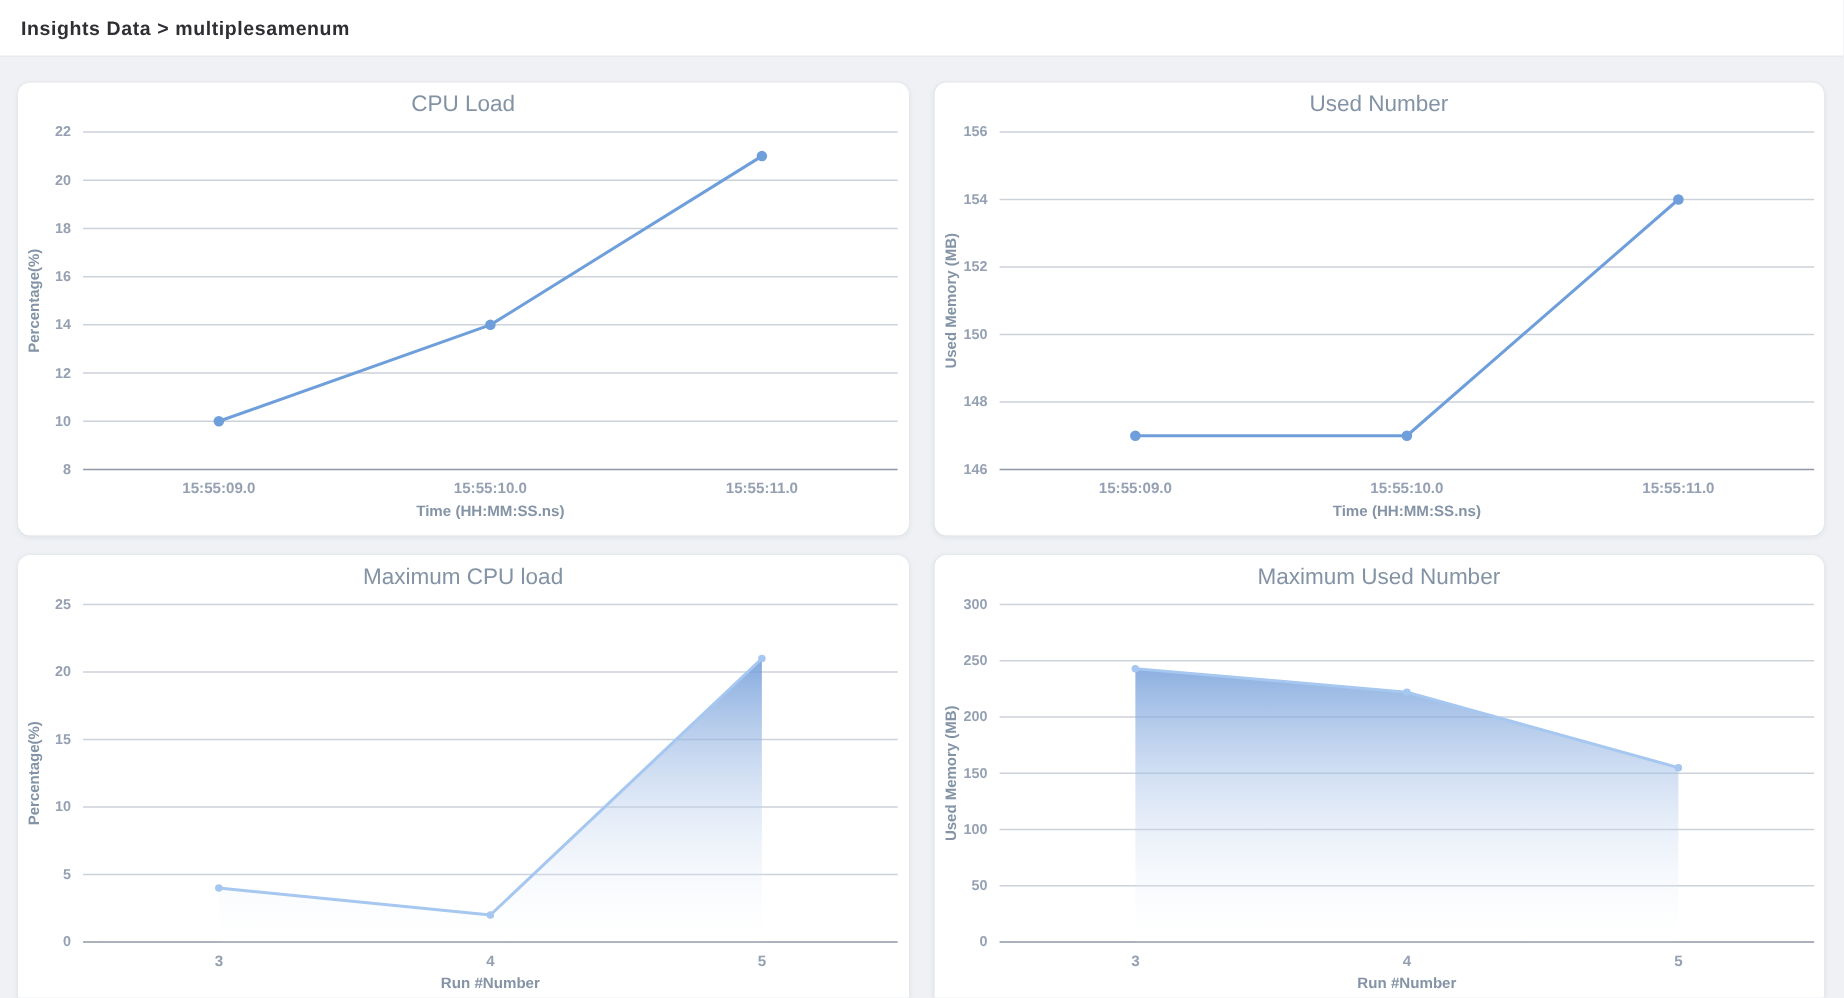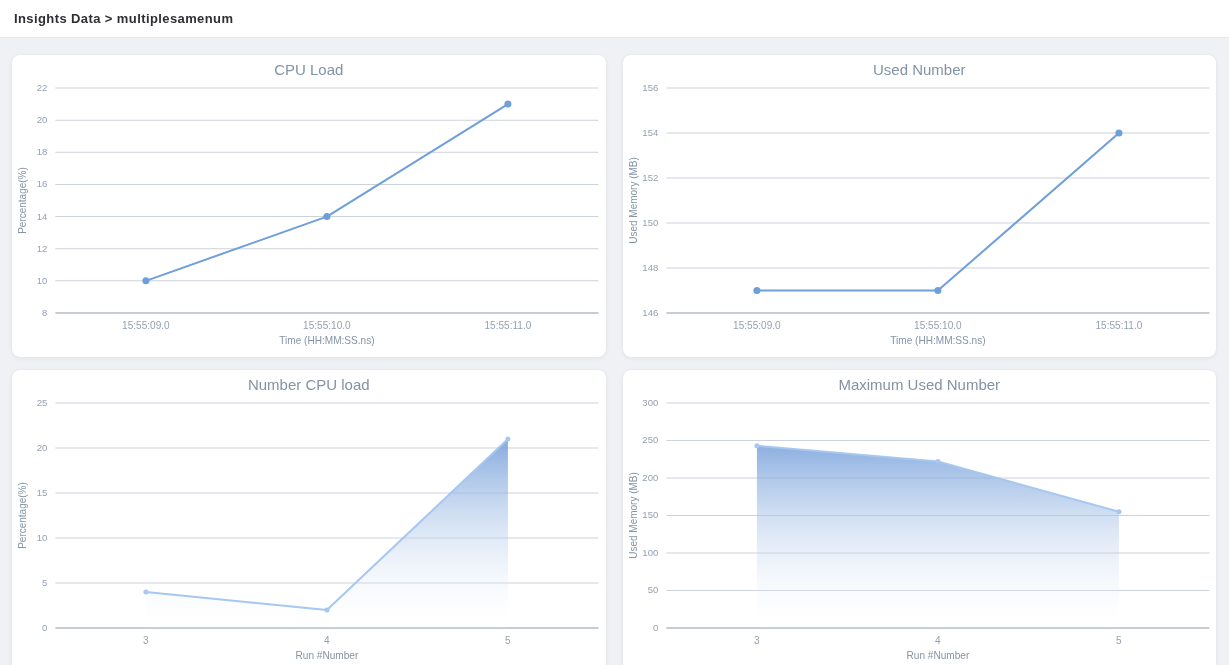--- a/index.html
+++ b/index.html
@@ -26,21 +26,21 @@
     border-radius: 8px;
     box-shadow: 0 1px 4px rgba(30, 45, 80, 0.08), 0 0 1px rgba(30,45,80,0.06);
     padding-left: 12px;
   }
   .chart-title {
     position: absolute; top: 6px; left: 0; width: 100%;
     text-align: center; z-index: 2;
     font-size: 15px; font-weight: 400;
     color: var(--chart-title, #8393a5);
   }
-  .chart-canvas { position: absolute; inset: 0; z-index: 1; }
+  .chart-canvas { position: absolute; inset: 0; z-index: 1; font-weight: bold; }
   .chart-canvas svg { width: 100%; height: 100%; display: block; }
   svg text.tick {
     font-family: "Liberation Sans", sans-serif;
     font-size: 9.5px; fill: var(--tick-label, #95a1b2);
   }
   svg text.xtick { font-size: 10px; }
   svg text.axisname {
     font-family: "Liberation Sans", sans-serif;
     font-size: 10px; fill: var(--axis-name, #8494a6);
   }
@@ -110,21 +110,21 @@
           <text x="14" y="145.5" text-anchor="middle" class="axisname" transform="rotate(-90 14 145.5)">Used Memory (MB)</text>
           <polyline points="132.66666666666669,235.5 312,235.5 491.33333333333337,78" fill="none" stroke="#6f9fdb" stroke-width="2" stroke-linejoin="round" stroke-linecap="round"></polyline>
           <circle cx="132.66666666666669" cy="235.5" r="3.5" fill="#6f9fdb"></circle>
           <circle cx="312" cy="235.5" r="3.5" fill="#6f9fdb"></circle>
           <circle cx="491.33333333333337" cy="78" r="3.5" fill="#6f9fdb"></circle>
         </svg>
     </div>
   </section>
 
   <section class="card">
-    <h2 class="chart-title">Number CPU load</h2>
+    <h2 class="chart-title">Maximum CPU load</h2>
     <div class="chart-canvas">
       <svg viewBox="0 0 588 302" preserveAspectRatio="none">
           <defs>
             <linearGradient id="grad2" x1="0" y1="33" x2="0" y2="258" gradientUnits="userSpaceOnUse">
               <stop offset="0%" stop-color="#4b82cf" stop-opacity="0.95"></stop>
               <stop offset="100%" stop-color="#ffffff" stop-opacity="0.08"></stop>
             </linearGradient>
           </defs>
           <line x1="43" y1="33" x2="581" y2="33" stroke="#ccd2da" stroke-width="1"></line>
           <text x="35" y="36" text-anchor="end" class="tick">25</text>

